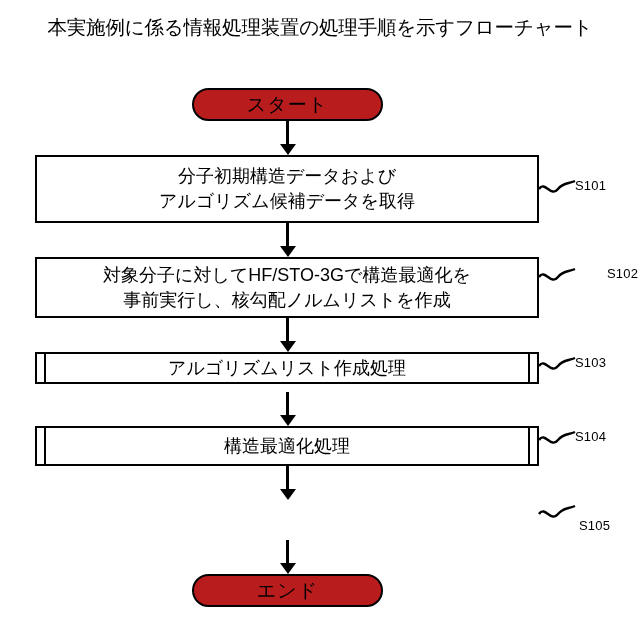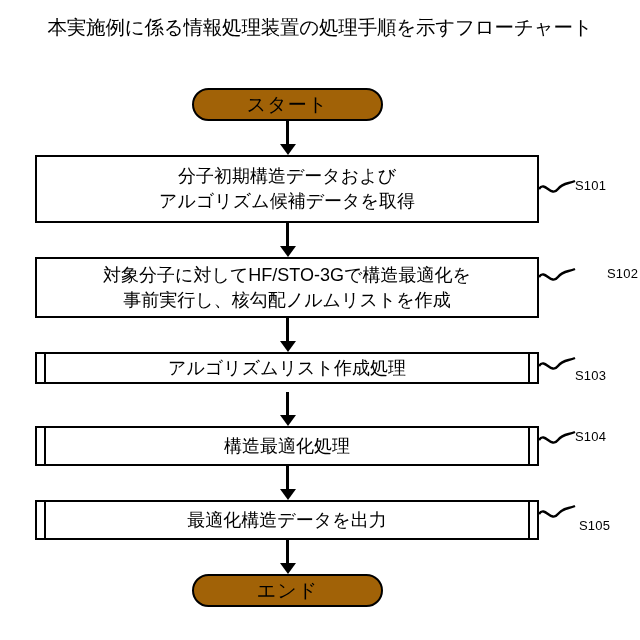--- a/index.html
+++ b/index.html
@@ -37,21 +37,21 @@
     white-space: nowrap;
     color: #000;
   }
 
   
   .terminator {
     position: absolute;
     box-sizing: border-box;
     border: 2.6px solid #000;
     border-radius: 999px;
-    background: #a16207;
+    background: #b91c1c;
     display: flex;
     align-items: center;
     justify-content: center;
     font-size: 19px;
     letter-spacing: 1px;
   }
 
   
   .process {
     position: absolute;
@@ -156,43 +156,38 @@
   <div class="arrowhead" style="left:279.5px; top:341px;"></div>
 
   <div class="process predefined" style="left:35px; top:352px; width:504px; height:32px;">
     <span class="ptext">
       <span class="ln">アルゴリズムリスト作成処理</span>
     </span>
   </div>
   <svg class="squiggle" style="left:539px; top:355px;" width="38" height="22" viewBox="0 0 38 22">
     <path d="M0,11 C6,2 12,20 19,11 C24,4.5 29,6 36,3" fill="none" stroke="#000" stroke-width="2.4"></path>
   </svg>
-  <div class="steplabel" style="left:575px; top:355px;margin-top:13px;">S103</div>
+  <div class="steplabel" style="left:575px; top:355px;">S103</div>
 
   <div class="connector" style="left:286px; top:392px; height:26px;"></div>
   <div class="arrowhead" style="left:279.5px; top:415px;"></div>
 
   <div class="process predefined" style="left:35px; top:426px; width:504px; height:40px;">
     <span class="ptext">
       <span class="ln">構造最適化処理</span>
     </span>
   </div>
   <svg class="squiggle" style="left:539px; top:429px;" width="38" height="22" viewBox="0 0 38 22">
     <path d="M0,11 C6,2 12,20 19,11 C24,4.5 29,6 36,3" fill="none" stroke="#000" stroke-width="2.4"></path>
   </svg>
   <div class="steplabel" style="left:575px; top:429px;">S104</div>
 
   <div class="connector" style="left:286px; top:466px; height:26px;"></div>
   <div class="arrowhead" style="left:279.5px; top:489px;"></div>
 
-  <div class="process predefined" style="left:35px; top:500px; width:504px; height:40px;">
-    <span class="ptext">
-      <span class="ln">最適化構造データを出力</span>
-    </span>
-  </div>
   <svg class="squiggle" style="left:539px; top:503px;" width="38" height="22" viewBox="0 0 38 22">
     <path d="M0,11 C6,2 12,20 19,11 C24,4.5 29,6 36,3" fill="none" stroke="#000" stroke-width="2.4"></path>
   </svg>
   <div class="steplabel" style="left:579px; top:503px;margin-top:15px;">S105</div>
 
   <div class="connector" style="left:286px; top:540px; height:26px;"></div>
   <div class="arrowhead" style="left:279.5px; top:563px;"></div>
 
   <div class="terminator" style="left:192px; top:574px; width:191px; height:33px;">
     <span>エンド</span>

